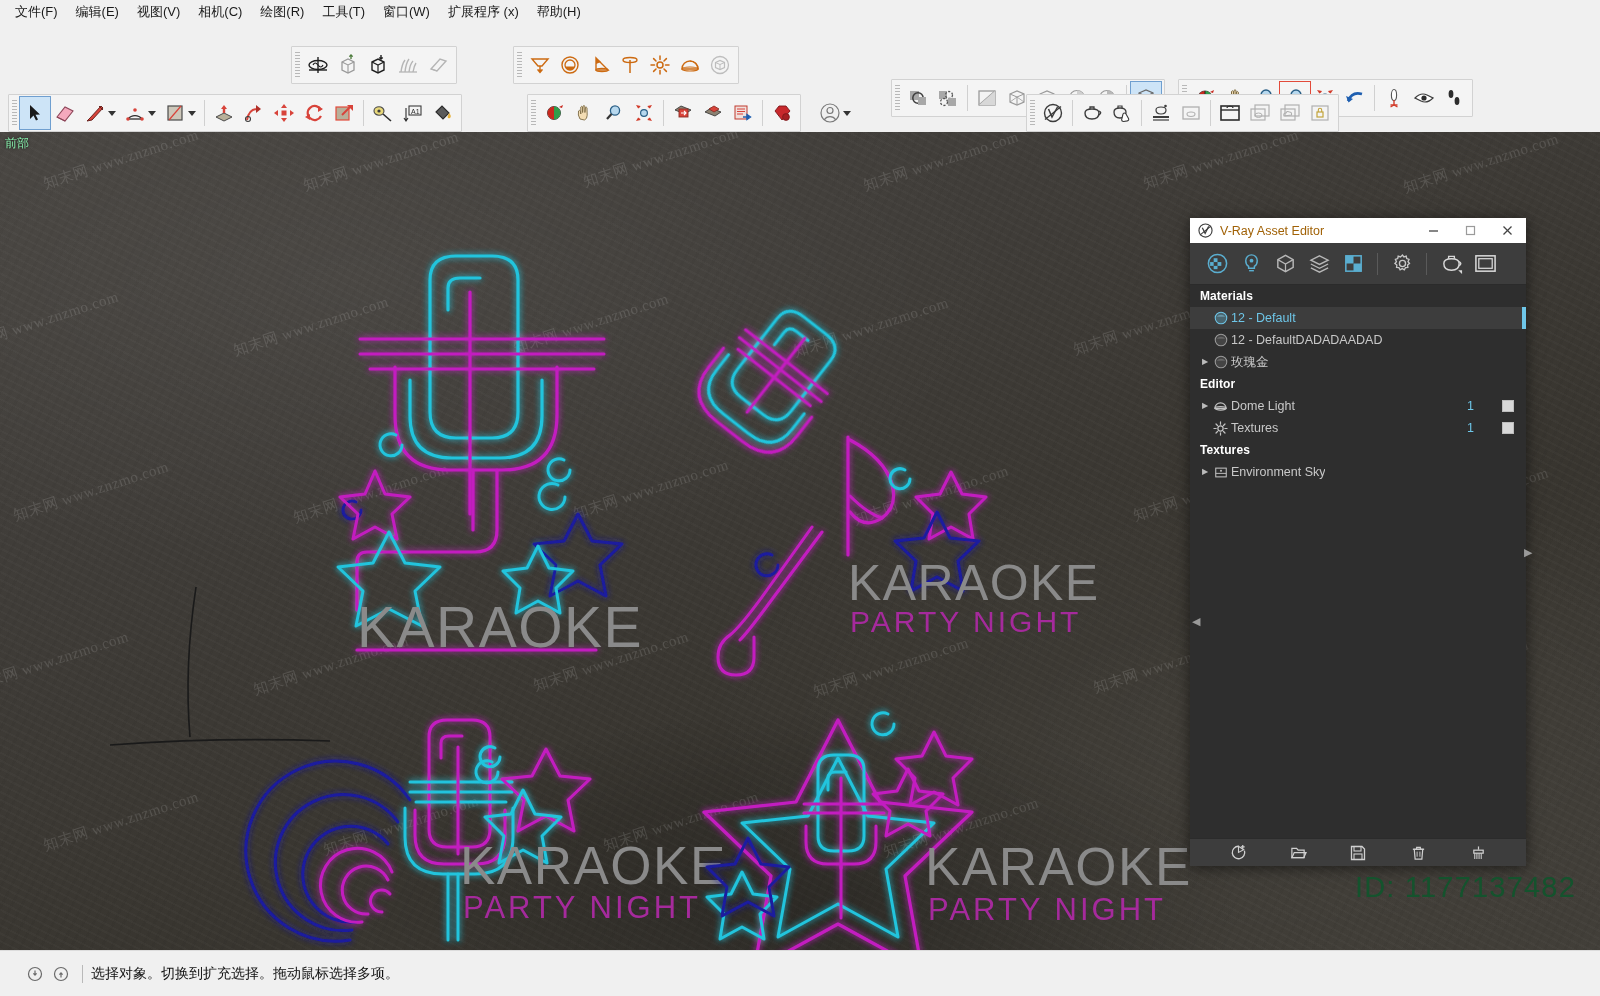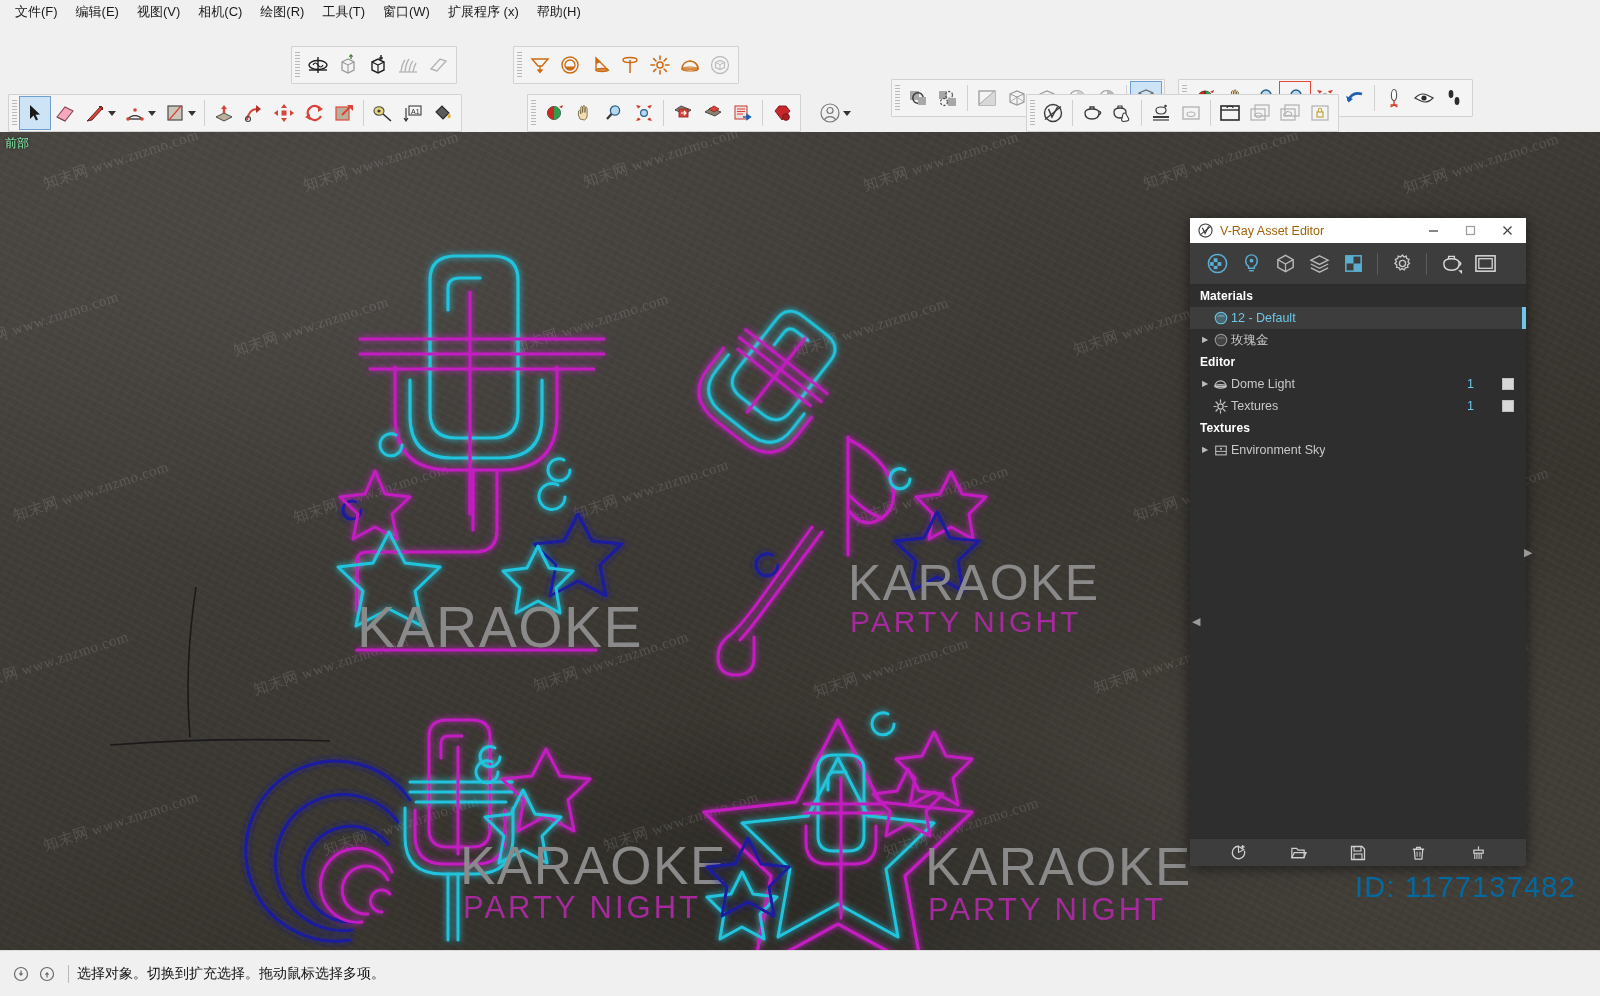--- a/index.html
+++ b/index.html
@@ -147,28 +147,28 @@
   
   .big-wm{
     position:absolute; right:24px; bottom:92px; text-align:right; pointer-events:none;
   }
   .big-wm-cn{
     font-size:60px; color:rgba(255,255,255,0.82); letter-spacing:9px;
     font-family:"DejaVu Sans", sans-serif; line-height:1;
     text-shadow:0 0 2px rgba(0,0,0,.5);
   }
   .big-wm-id{
-    font-size:29px; color:#0369a1; letter-spacing:1.2px; margin-top:6px;
+    font-size:29px; color:#14532d; letter-spacing:1.2px; margin-top:6px;
     font-family:"Liberation Sans", sans-serif;
   }
 
   
   .statusbar{
     position:absolute; left:0; top:950px; width:1600px; height:46px;
-    background:#f0f0f0; display:flex; align-items:center; padding-left:8px;
+    background:#f0f0f0; display:flex; align-items:center; padding-left:22px;
     border-top:1px solid #dcdcdc;
   }
   .sb-ico{ width:26px;height:26px;display:flex;align-items:center;justify-content:center;cursor:default;}
   .sb-sep{ width:1px;height:18px;background:#b9b9b9;margin:0 8px; }
   .sb-text{ font-size:14px; color:#111; }
 </style>
 </head>
 <body>
 
 <div id="app">
@@ -923,20 +923,30 @@
         <span class="asset-ico">
           <svg width="14" height="14" viewBox="0 0 16 16">
             <circle cx="8" cy="8" r="6.6" fill="#4a6670" stroke="#6ec6e8" stroke-width="1.2"></circle>
             <path d="M3 6.5 a6.6 6.6 0 0 1 10 0 z" fill="#7fb8cc" opacity=".6"></path>
           </svg>
         </span>
         <span class="asset-name">12 - Default</span>
         <span class="sel-bar"></span>
       </div>
 
+      <div class="asset">
+        <span class="tri"></span>
+        <span class="asset-ico">
+          <svg width="14" height="14" viewBox="0 0 16 16">
+            <circle cx="8" cy="8" r="6.6" fill="#444" stroke="#9a9a9a" stroke-width="1.2"></circle>
+            <path d="M3 6.5 a6.6 6.6 0 0 1 10 0 z" fill="#8a8a8a" opacity=".5"></path>
+          </svg>
+        </span>
+        <span class="asset-name">12 - DefaultDADADAADAD</span>
+      </div>
 
 
 
       <div class="asset">
         <span class="tri">▶</span>
         <span class="asset-ico">
           <svg width="14" height="14" viewBox="0 0 16 16">
             <circle cx="8" cy="8" r="6.6" fill="#444" stroke="#9a9a9a" stroke-width="1.2"></circle>
             <path d="M3 6.5 a6.6 6.6 0 0 1 10 0 z" fill="#8a8a8a" opacity=".5"></path>
           </svg>

